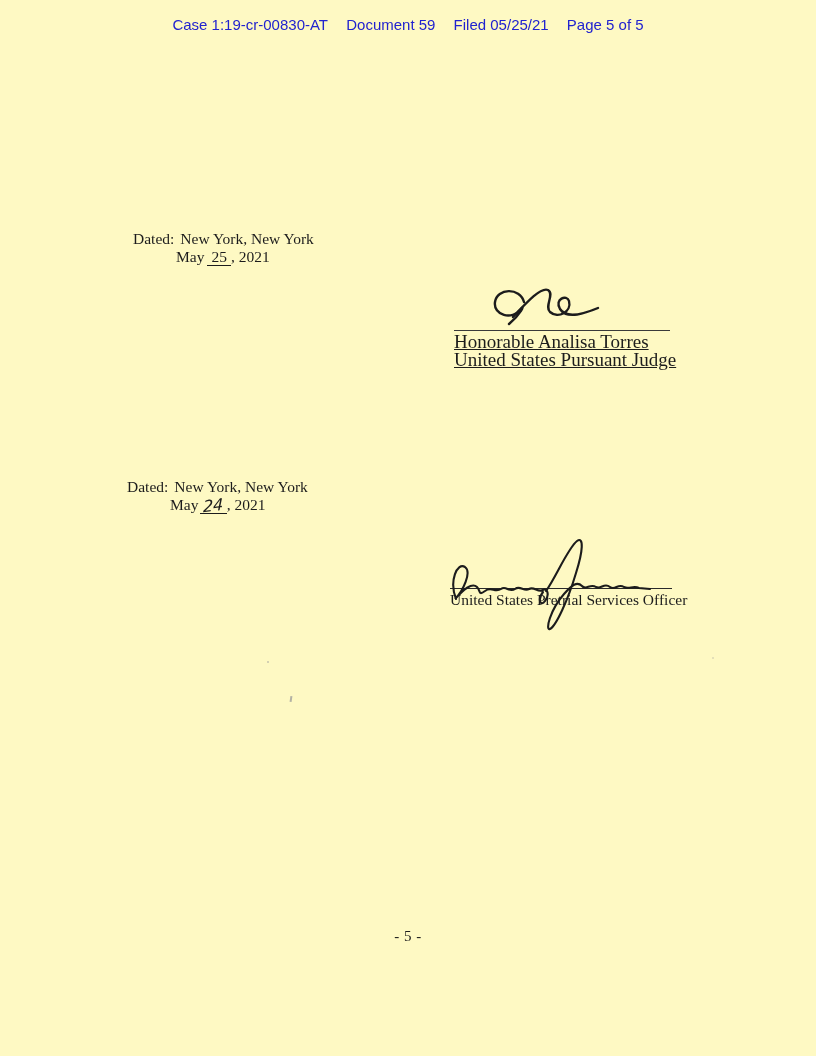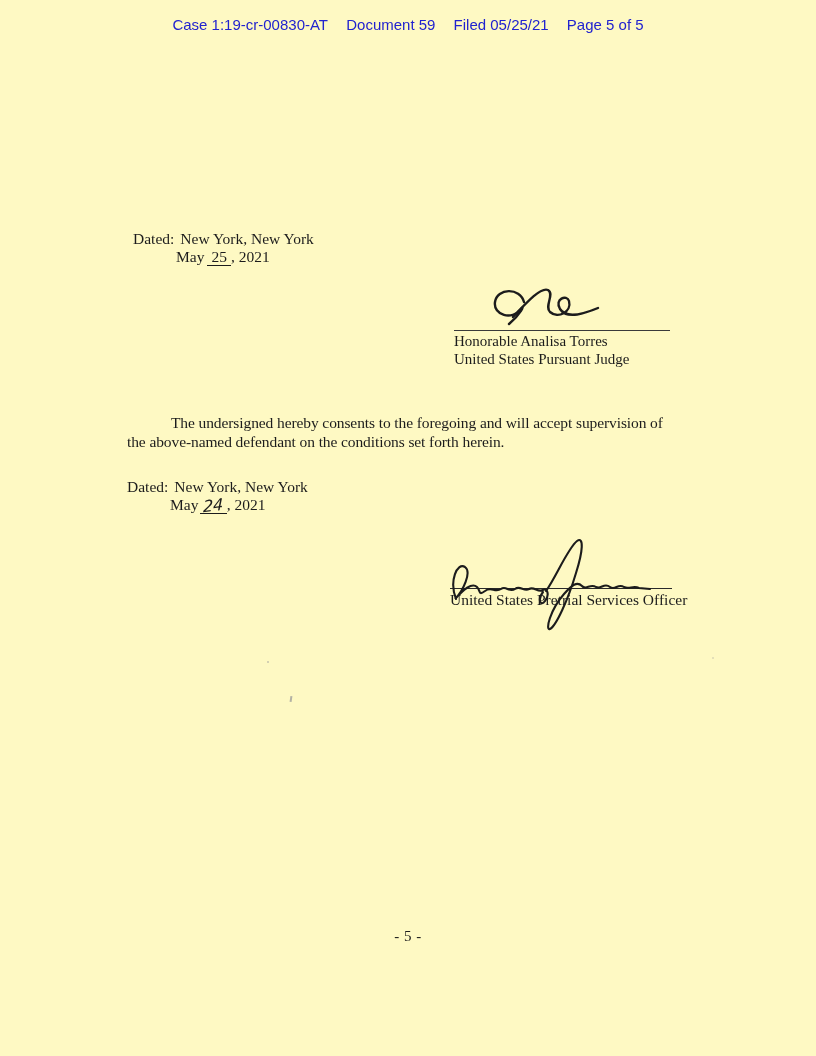--- a/index.html
+++ b/index.html
@@ -92,23 +92,24 @@
   }
   .sig-rule-2 {
     position: absolute;
     left: 2px; top: 53px;
     width: 222px;
     border-top: 1.6px solid #2a2a2a;
   }
   .sig-name-1 {
     position: absolute;
     left: 0; top: 55px;
-    font-size: 15px;
+    font-size: 19px;
     line-height: 17.5px;
     white-space: nowrap;
+    text-decoration: underline;
   }
   .sig-name-2 {
     position: absolute;
     left: 2px; top: 56px;
     font-size: 15.5px;
     white-space: nowrap;
   }
 
   .footer-page {
     position: absolute;
@@ -155,21 +156,20 @@
         <path d="M 31 37 C 46 21, 59 7, 66 10 C 73 14, 62 26, 68 32 C 76 39, 90 32, 87 21 C 85 14, 72 19, 78 29 C 85 40, 104 33, 116 28"></path>
       </g>
     </svg>
     <div class="sig-rule-1"></div>
     <div class="sig-name-1">
       <div>Honorable Analisa Torres</div>
       <div>United States Pursuant Judge</div>
     </div>
   </div>
 
-  <p class="para para-2">The undersigned hereby consents to the foregoing and will accept supervision of the above-named defendant on the conditions set forth herein.</p>
 
   <div class="dated-block dated-2">
     <div class="dated-line-1">
       <span>Dated:</span><span class="loc">New York, New York</span>
     </div>
     <div class="dated-line-2">
       <span>May</span><span class="day-hand-wrap"><span class="day-hand">24</span></span><span>, 2021</span>
     </div>
   </div>
 

